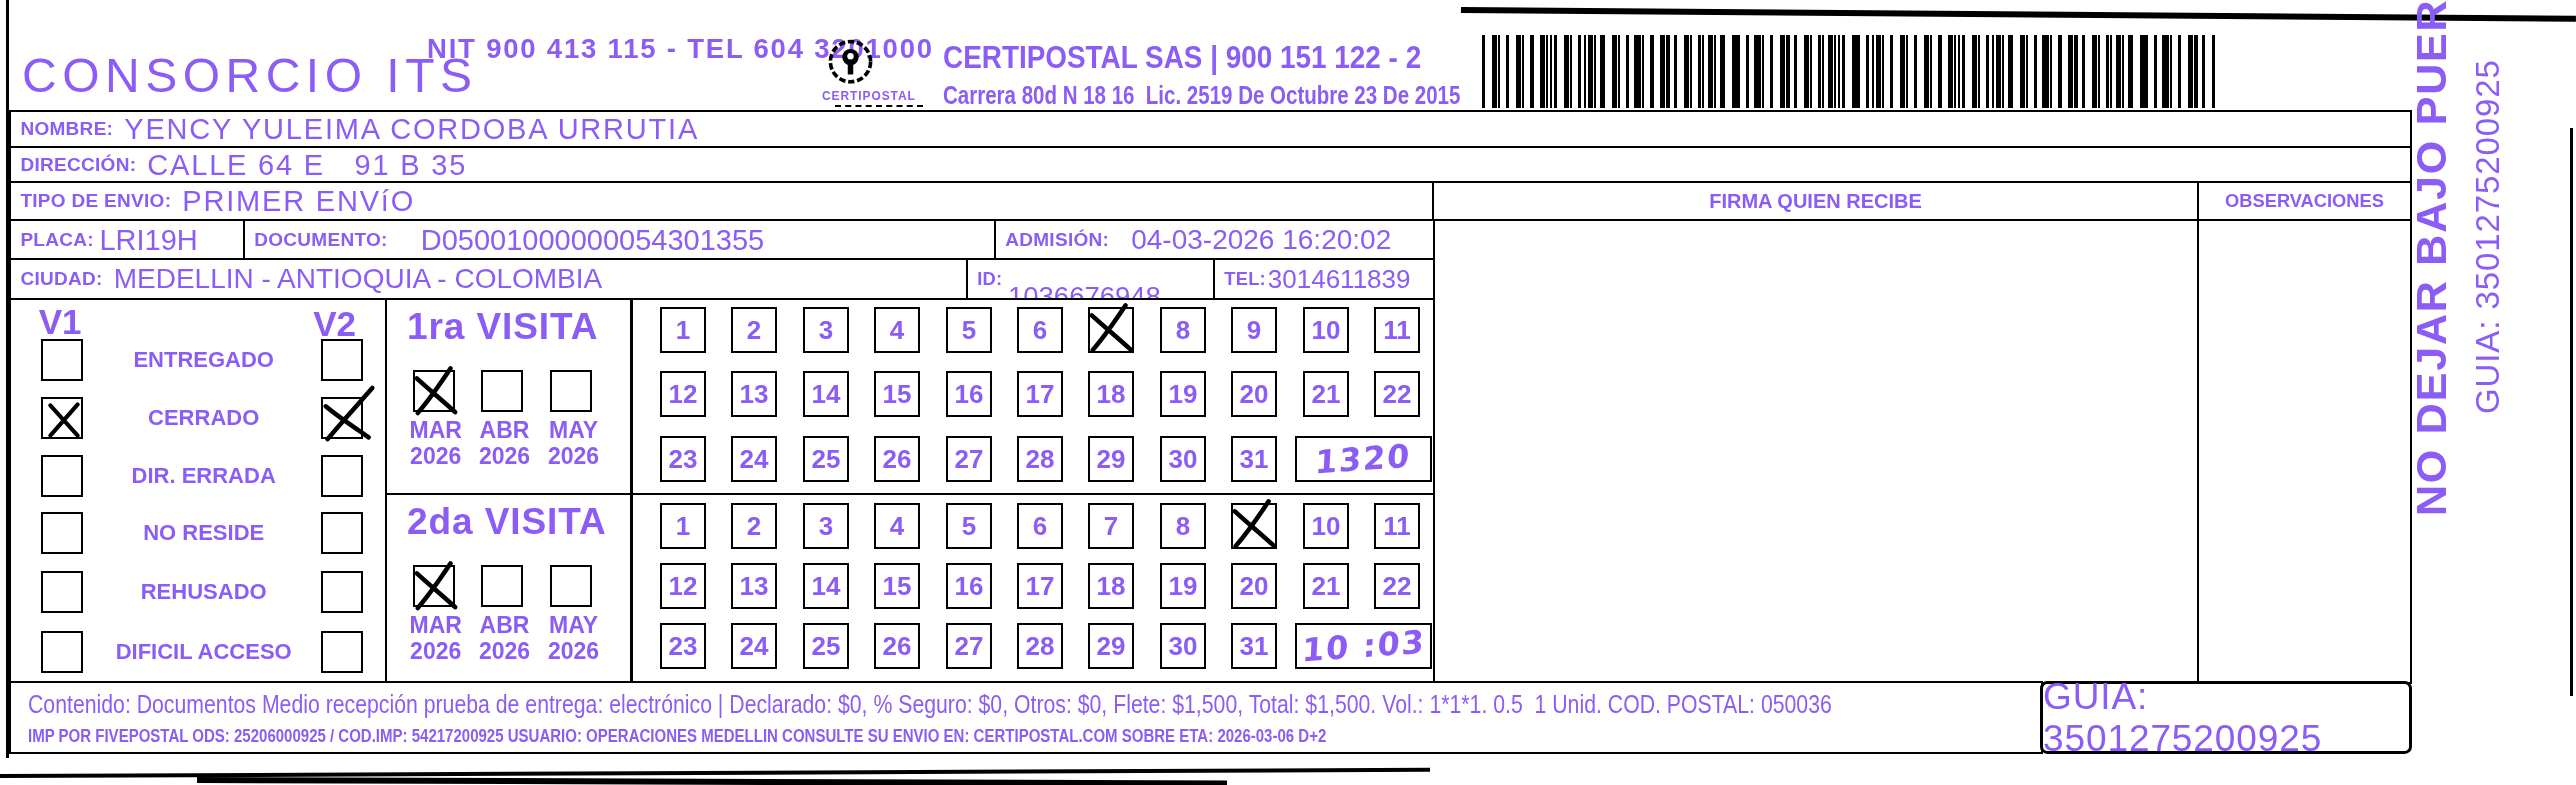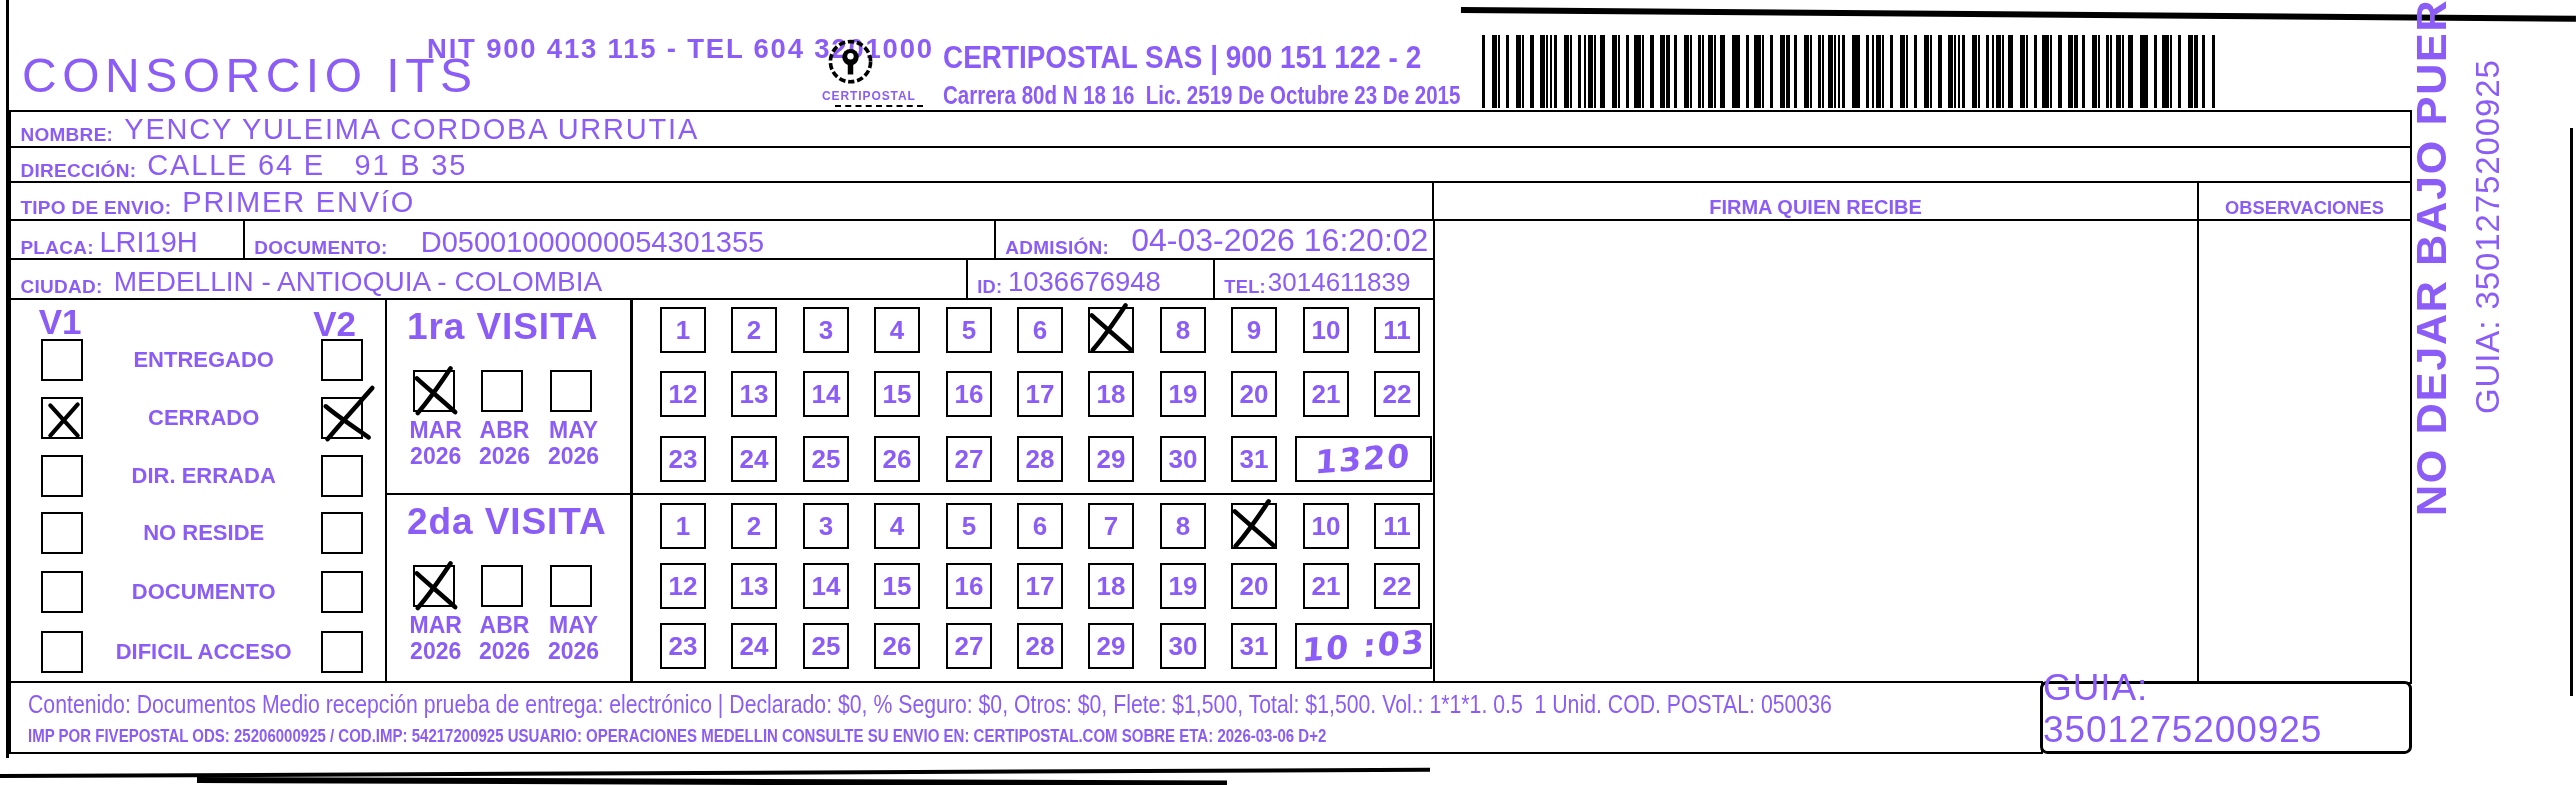--- a/index.html
+++ b/index.html
@@ -1,20 +1,20 @@
 <!DOCTYPE html>
 <html style="font-size:14.7px"><head>
 <meta charset="utf-8">
 <style>
   * { box-sizing: border-box; }
   body { margin:0; background:#e8e8e8; }
   #doc { position:relative; width:2576px; height:786px; background:#fff;
          font-family:"Liberation Sans", sans-serif; color:#8b5cf6; overflow:hidden; }
   .abs { position:absolute; }
-  .cell { position:absolute; border:2.7px solid #000; display:flex; align-items:flex-end; background:#fff; }
+  .cell { position:absolute; border:2.7px solid #000; display:flex; align-items:center; background:#fff; }
   .lbl { font-weight:bold; font-size:19px; padding-left:9.2px; white-space:pre; letter-spacing:0.3px; }
   .val { font-size:29px; padding-left:11px; white-space:pre; }
   .hdr-center { justify-content:center; font-weight:bold; }
   .cb { position:absolute; width:42px; height:42px; border:2.7px solid #000; background:#fff; }
   .cb svg, .day svg { position:absolute; left:0; top:0; overflow:visible; }
   .st-label { position:absolute; left:81px; width:223px; text-align:center;
               font-weight:bold; font-size:22px; line-height:42px; }
   .vcol-hdr { position:absolute; font-size:35px; font-weight:bold; }
   .visit { position:absolute; left:385px; width:1050px; border:2.7px solid #000; background:#fff; }
   .vtitle { position:absolute; left:20px; top:5.5px; font-size:37px; font-weight:bold; letter-spacing:0.9px; }
@@ -92,21 +92,21 @@
   <div class="cell" style="left:9.2px;top:219px;width:236px;height:42px;">
     <span class="lbl">PLACA:</span>
     <span class="val" style="padding-left:5.5px;">LRI19H</span>
   </div>
   <div class="cell" style="left:243px;top:219px;width:754px;height:42px;">
     <span class="lbl">DOCUMENTO:</span>
     <span class="val" style="padding-left:33px;">D05001000000054301355</span>
   </div>
   <div class="cell" style="left:994px;top:219px;width:441px;height:42px;">
     <span class="lbl">ADMISIÓN:</span>
-    <span class="val" style="font-size:32px;padding-left:22px;">04-03-2026 16:20:02</span>
+    <span class="val" style="font-size:28px;padding-left:22px;">04-03-2026 16:20:02</span>
   </div>
 
   <div class="cell" style="left:9.2px;top:258px;width:960px;height:42px;">
     <span class="lbl">CIUDAD:</span>
     <span class="val" style="font-size:28px;">MEDELLIN - ANTIOQUIA - COLOMBIA</span>
   </div>
   <div class="cell" style="left:966px;top:258px;width:250px;height:42px;">
     <span class="lbl" style="font-size:18.3px;">ID:</span>
     <span class="val" style="font-size:27.5px;padding-left:5.5px;margin-top:36px;">1036676948</span>
   </div>
@@ -142,21 +142,21 @@
         <div class="st-label">DIR. ERRADA</div>
         <div class="cb" style="left:310px;"></div>
       </div>
       <div style="position: absolute; left: 0px; top: 212px; width: 100%; height: 42px;">
         <div class="cb" style="left:30px;"></div>
         <div class="st-label">NO RESIDE</div>
         <div class="cb" style="left:310px;"></div>
       </div>
       <div style="position: absolute; left: 0px; top: 271px; width: 100%; height: 42px;">
         <div class="cb" style="left:30px;"></div>
-        <div class="st-label">DOCUMENTO</div>
+        <div class="st-label">REHUSADO</div>
         <div class="cb" style="left:310px;"></div>
       </div>
       <div style="position: absolute; left: 0px; top: 331px; width: 100%; height: 42px;">
         <div class="cb" style="left:30px;"></div>
         <div class="st-label">DIFICIL ACCESO</div>
         <div class="cb" style="left:310px;"></div>
       </div>
     </div>
 
   <div class="visit" id="visit-0" style="top:298px;height:198px;">

